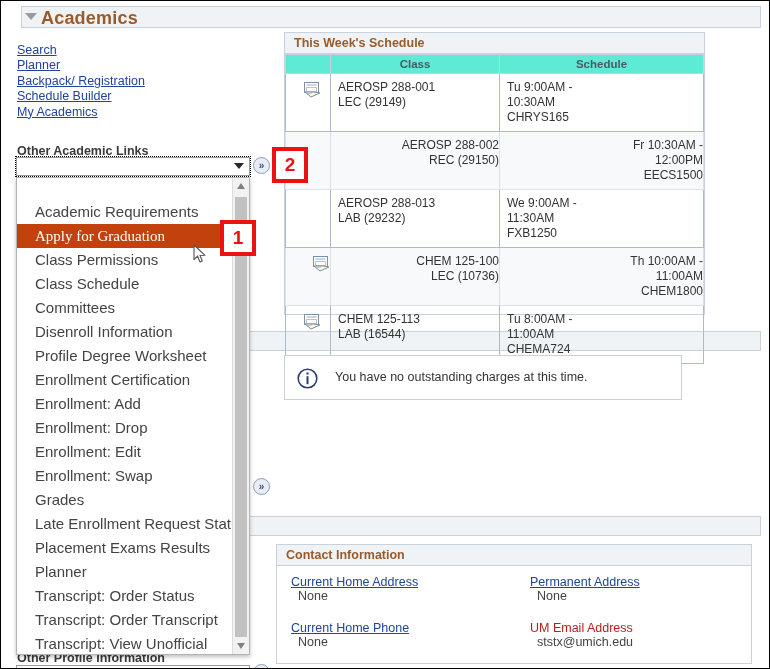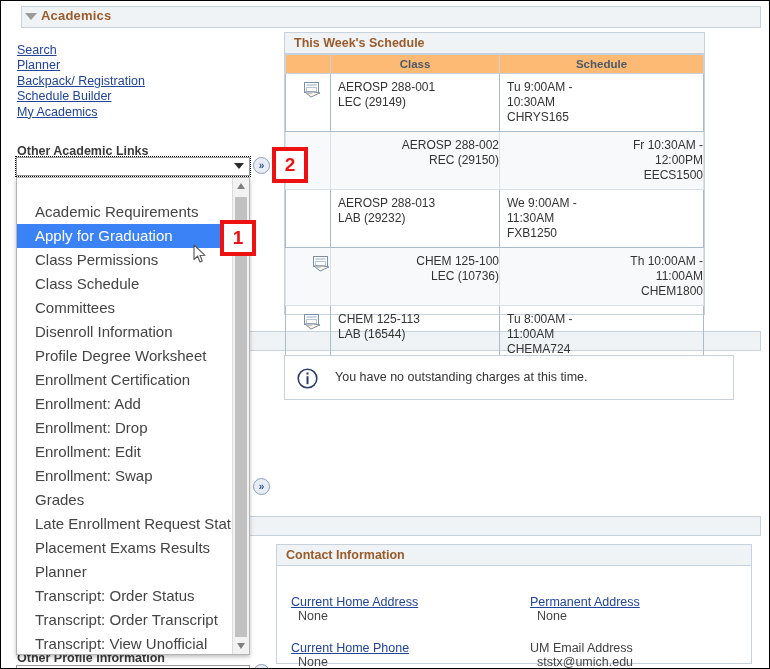--- a/index.html
+++ b/index.html
@@ -44,21 +44,21 @@
   .section-bar.low {
     left: 20px;
     top: 515px;
     width: 740px;
     height: 20px;
   }
   .section-title {
     position: absolute;
     left: 40px;
     top: 7px;
-    font-size: 13px;
+    font-size: 18px;
     font-weight: bold;
     color: #9a5b2a;
     letter-spacing: .2px;
   }
   .tri {
     position: absolute;
     left: 24px;
     top: 12px;
     width: 0;
     height: 0;
@@ -160,22 +160,23 @@
   .dd-item {
     height: 24px;
     line-height: 24px;
     padding-left: 18px;
     font-size: 15px;
     color: #444444;
     white-space: nowrap;
     cursor: default;
   }
   .dd-item.selected {
-    background: #3b82f6;
+    background: #c2410c;
     color: #ffffff;
+    font-family: Liberation Serif, serif;
   }
   
   .dd-sb {
     position: absolute;
     right: 0;
     top: 0;
     width: 17px;
     height: 100%;
     background: #f2f2f2;
     border-left: 1px solid #dcdcdc;
@@ -259,21 +260,21 @@
     top: 31px;
     width: 421px;
     height: 283px;
   }
   table.sched {
     border-collapse: collapse;
     width: 100%;
     table-layout: fixed;
   }
   table.sched th {
-    background: #fdba74;
+    background: #5eead4;
     border: 1px solid #c8d2dc;
     font-size: 11.5px;
     font-weight: bold;
     color: #4a5a6a;
     height: 18px;
     padding: 0;
   }
   table.sched td {
     border: 1px solid #a8bccf;
     font-size: 12px;
@@ -292,21 +293,21 @@
     position: relative;
     vertical-align: top;
     margin-top: 2px;
   }
 
   
   #charges-box {
     position: absolute;
     left: 283px;
     top: 354px;
-    width: 450px;
+    width: 398px;
     height: 45px;
     background: #ffffff;
     border: 1px solid #c8d2dc;
     box-sizing: border-box;
   }
   .info-icon {
     position: absolute;
     left: 12px;
     top: 12px;
     width: 21px;
@@ -325,30 +326,30 @@
     left: 275px;
     top: 543px;
     width: 476px;
     height: 120px;
   }
   .ci-grid {
     position: absolute;
     left: 0; top: 20px;
     width: 100%;
   }
-  .ci-block { position: absolute; margin-top: 20px; }
+  .ci-block { position: absolute; }
   .ci-label {
     color: #21459b;
     text-decoration: underline;
     font-size: 12.5px;
     cursor: pointer;
     white-space: nowrap;
   }
   .ci-plain {
-    color: #404040;
+    color: #b91c1c;
     font-size: 12.5px;
     white-space: nowrap;
   }
   .ci-value {
     font-size: 12.5px;
     color: #444444;
     padding-left: 7px;
     white-space: nowrap;
   }
   .ci-a { left: 14px;  top: 10px; }

